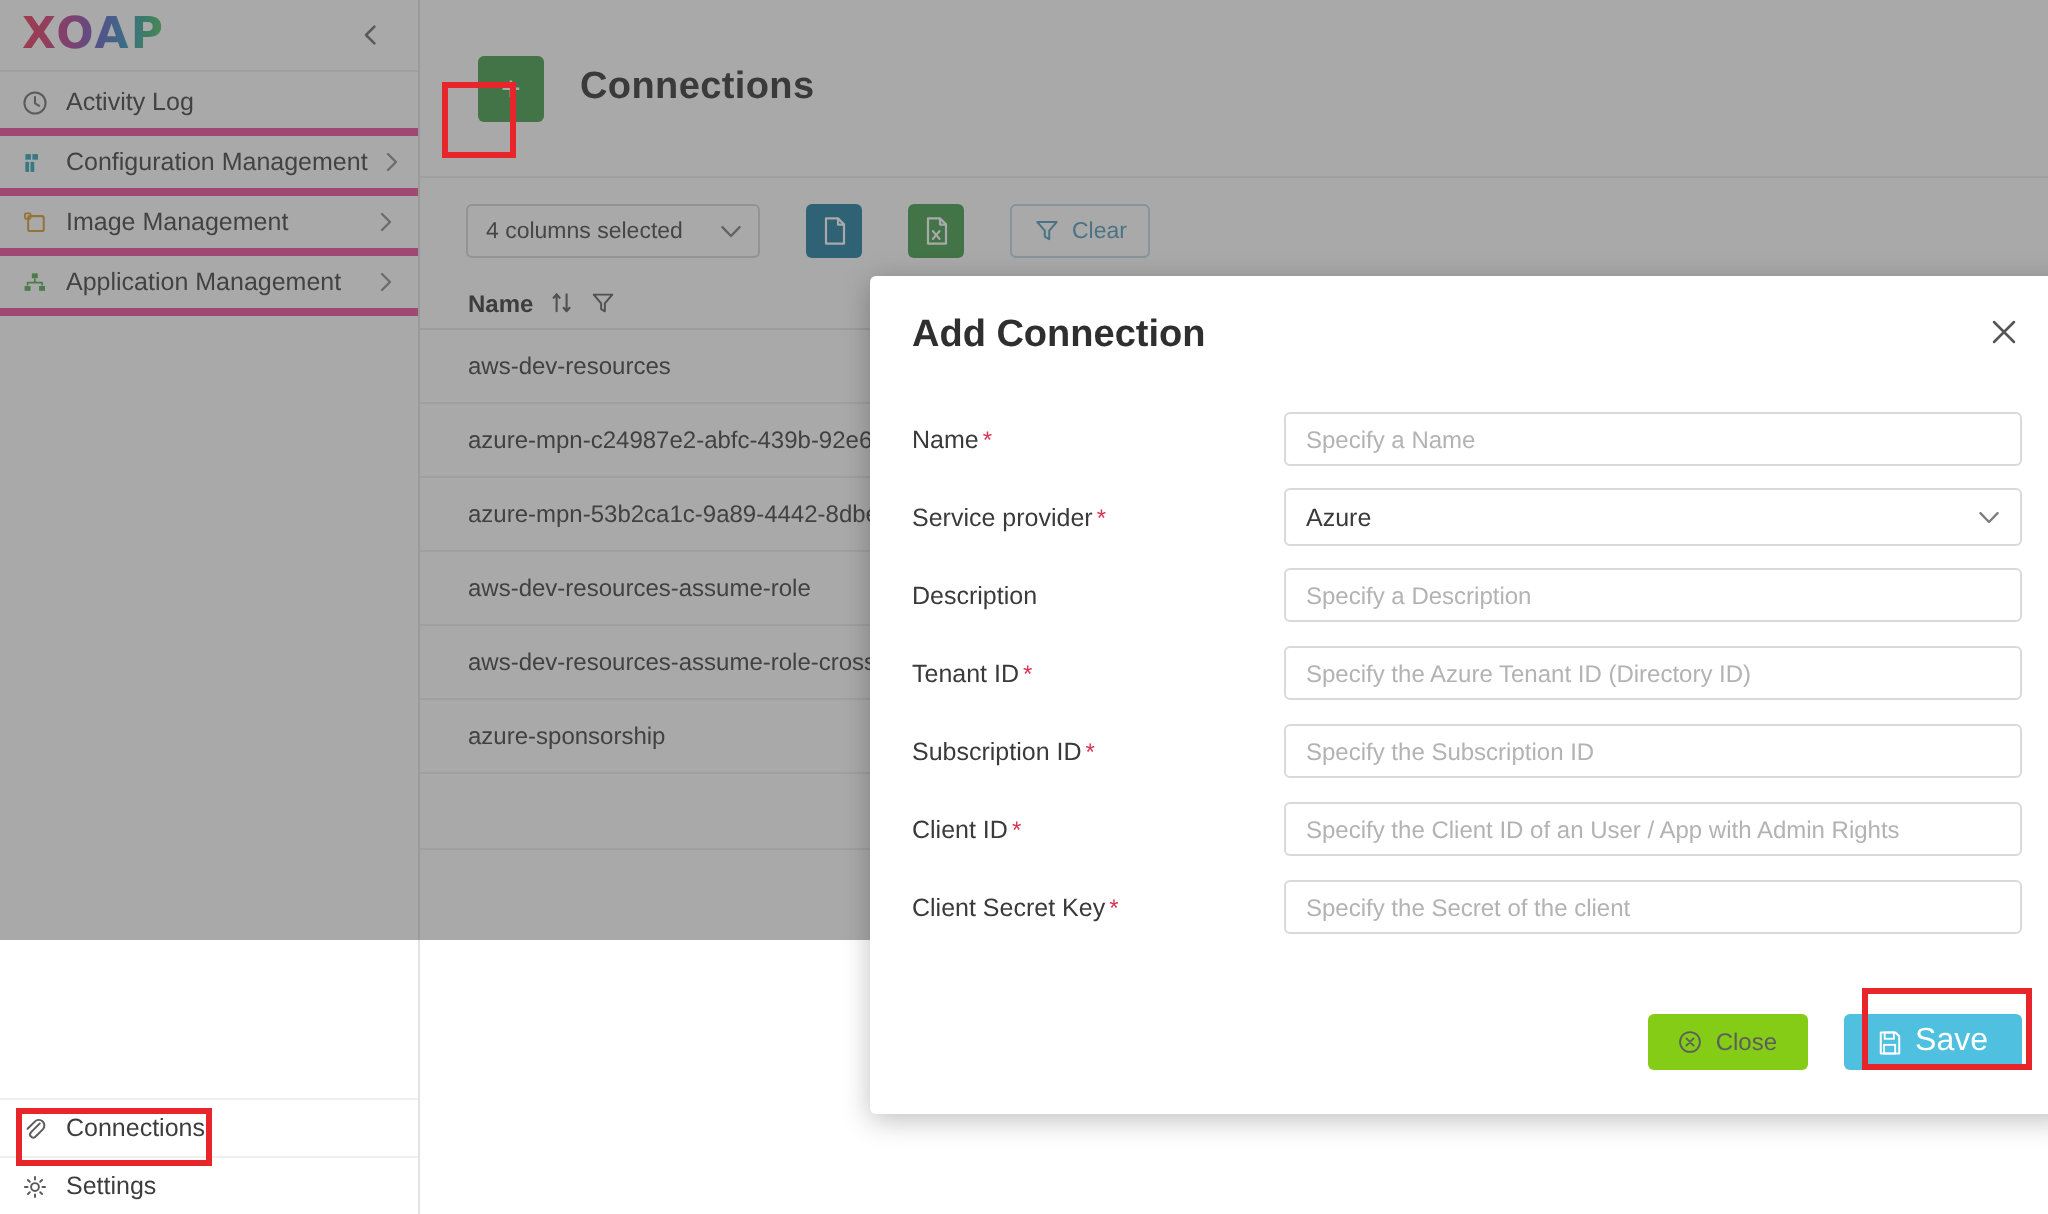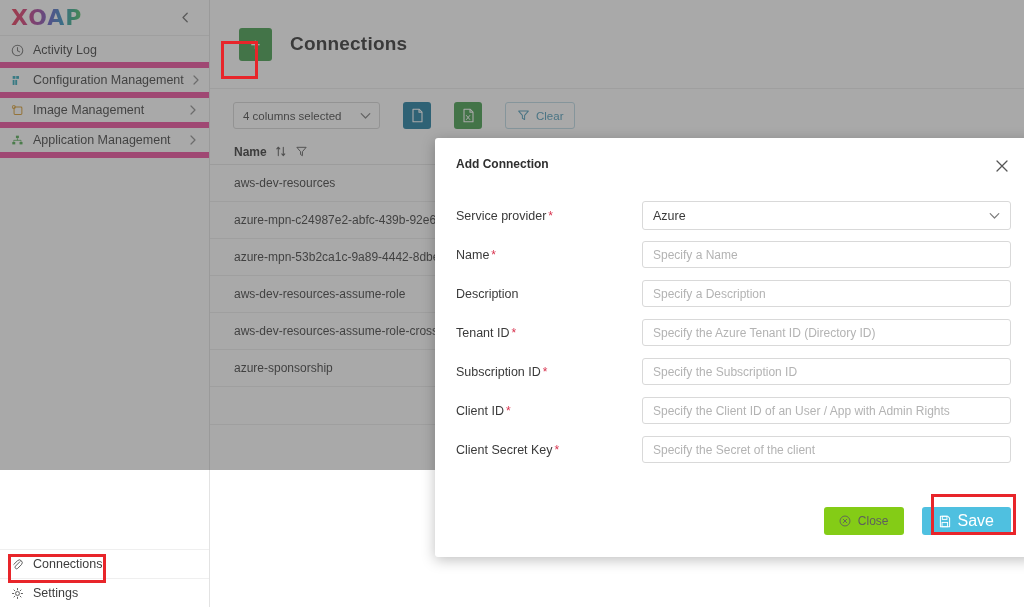--- a/index.html
+++ b/index.html
@@ -36,21 +36,21 @@
   }
   .collapse-btn {
     width: 20px; height: 20px; display: flex; align-items: center; justify-content: center;
     color: #6b6b6b; font-size: 15px; cursor: pointer;
   }
   .sb-list { padding-top: 2px; }
   .sb-item {
     height: 30px; display: flex; align-items: center;
     padding: 0 12px 0 10px; gap: 8px;
     font-size: 12.5px; color: #3d3d3d;
-    border-bottom: 6px solid #ec4899;
+    border-bottom: 4px solid #ec4899;
     cursor: pointer; position: relative;
   }
   .sb-item .ico { width: 15px; height: 15px; flex: 0 0 15px; display: flex; align-items: center; justify-content: center; }
   .sb-item .lbl { flex: 1; white-space: nowrap; }
   .sb-item .chev { color: #8d8d8d; font-size: 12px; }
 
   .sb-bottom { position: absolute; left: 0; right: 0; bottom: 0; }
   .sb-bottom .sb-item { border-bottom: none; border-top: 1px solid #efefef; height: 29px; }
 
   
@@ -114,21 +114,21 @@
   .modal {
     position: absolute; left: 435px; top: 138px; width: 600px; height: 419px;
     background: #fff; border-radius: 3px;
     box-shadow: 0 3px 14px rgba(0,0,0,.25);
     z-index: 30; overflow: hidden;
   }
   .modal-head {
     display: flex; align-items: flex-start; justify-content: space-between;
     padding: 19px 22px 0 21px;
   }
-  .modal-title { font-size: 12px; font-weight: 700; color: #2f2f2f; }
+  .modal-title { font-size: 19px; font-weight: 700; color: #2f2f2f; }
   .modal-close { font-size: 17px; color: #555; cursor: pointer; line-height: 1; padding: 2px 4px; }
 
   .form { padding: 21px 24px 0 21px; }
   .frow { display: flex; align-items: center; height: 39px; }
   .flabel { width: 186px; font-size: 12.5px; color: #3a3a3a; flex: 0 0 186px; }
   .req { color: #d8344f; font-size: 12px; margin-left: 2px; }
   .fctl { flex: 1; }
   .finput {
     width: 100%; height: 27px; border: 1px solid #d9d9d9; border-radius: 3px;
     background: #fff; font-size: 12px; color: #404040;
@@ -340,40 +340,40 @@
         <svg width="14" height="14" viewBox="0 0 14 14">
             <path d="M2 2 L12 12 M12 2 L2 12" stroke="#555" stroke-width="1.25" stroke-linecap="round"></path>
           </svg>
       </div>
     </div>
 
     <div class="form">
 
       <div class="frow">
         <div class="flabel">
+          <span>Name</span><span class="req">*</span>
+        </div>
+        <div class="fctl">
+          <input class="finput" type="text" placeholder="Specify a Name" style="">
+        </div>
+      </div>
+
+      <div class="frow">
+        <div class="flabel">
           <span>Service provider</span><span class="req">*</span>
         </div>
         <div class="fctl">
           <div class="fselect">
             <span>Azure</span>
             <span class="cv">
               <svg width="11" height="8" viewBox="0 0 11 8">
                   <path d="M1.2 1.6 L5.5 6 L9.8 1.6" fill="none" stroke="#7d7d7d" stroke-width="1.2" stroke-linecap="round" stroke-linejoin="round"></path>
                 </svg>
             </span>
           </div>
-        </div>
-      </div>
-
-      <div class="frow">
-        <div class="flabel">
-          <span>Name</span><span class="req">*</span>
-        </div>
-        <div class="fctl">
-          <input class="finput" type="text" placeholder="Specify a Name" style="">
         </div>
       </div>
 
       <div class="frow">
         <div class="flabel">
           <span>Description</span>
         </div>
         <div class="fctl">
           <input class="finput" type="text" placeholder="Specify a Description" style="">
         </div>

